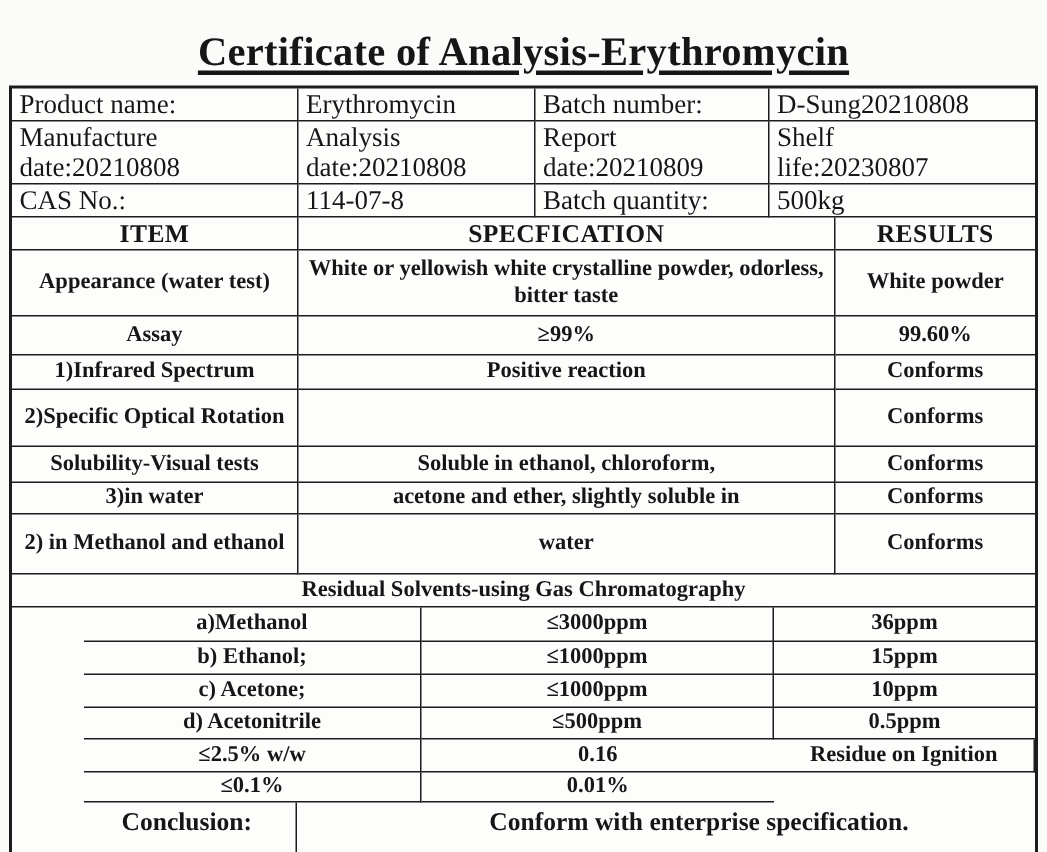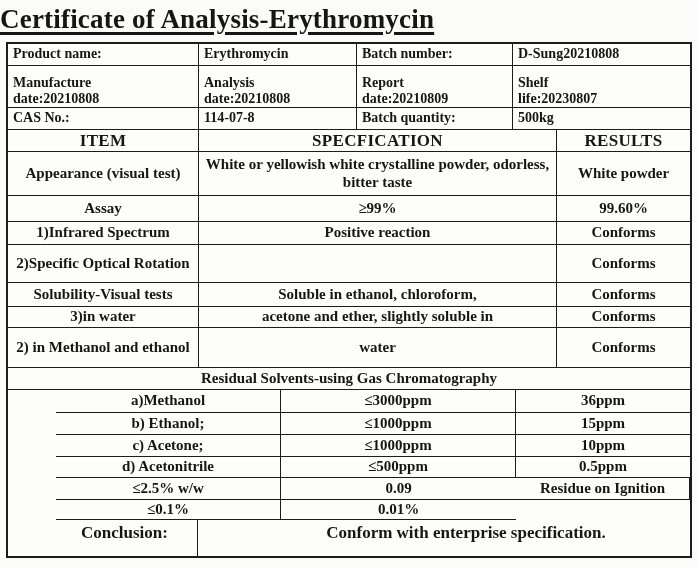--- a/index.html
+++ b/index.html
@@ -4,23 +4,24 @@
 <style>
   html,body{margin:0;padding:0;}
   body{
     width:698px;height:568px;
     background:#fbfbfa;
     color:#161616;
     font-family:"Liberation Serif", serif;
     overflow:hidden;
   }
   .title{
+    text-align:center;
     font-weight:bold;
     font-size:27px;
-    margin:4px auto 0;
+    margin:19px auto 0;
     text-decoration:underline;
     text-decoration-thickness:2.5px;
     text-underline-offset:4px;
     letter-spacing:.2px;
   }
   .coa-table{
     width:682px;
     margin:7px auto 0;
     border:2px solid #1c1c1c;
     background:#fdfdfc;
@@ -41,25 +42,25 @@
     text-align:center;
     font-weight:bold;
     font-size:15px;
     line-height:1.15;
     padding:0 4px;
     overflow:hidden;
   }
   .c.last{border-right:none;}
   .c.nobb{border-bottom:none;}
   .c-info{
-    font-weight:bold;
+    font-weight:normal;
     justify-content:flex-start;
     text-align:left;
     padding:0 5px;
-    font-size:14px;
+    font-size:18px;
   }
   .c-info.two{
     flex-direction:column;
     align-items:flex-start;
     justify-content:flex-end;
   }
   .c-head{font-size:17px; letter-spacing:.3px;}
   .c-top{align-items:flex-start; padding-top:3px;}
   .c-concl{font-size:17px;padding-left:48px;}
 </style>
@@ -97,21 +98,21 @@
     <div class="c c-info">114-07-8</div>
     <div class="c c-info">Batch quantity:</div>
     <div class="c c-info last">500kg</div>
   </div>
 
   <div class="sec sec-spec">
     <div class="c c-head">ITEM</div>
     <div class="c c-head">SPECFICATION</div>
     <div class="c c-head last">RESULTS</div>
 
-    <div class="c">Appearance (visual test)</div>
+    <div class="c">Appearance (water test)</div>
     <div class="c">White or yellowish white crystalline powder, odorless, bitter taste</div>
     <div class="c last">White powder</div>
 
     <div class="c">Assay</div>
     <div class="c">≥99%</div>
     <div class="c last">99.60%</div>
 
     <div class="c">1)Infrared Spectrum</div>
     <div class="c">Positive reaction</div>
     <div class="c last">Conforms</div>
@@ -148,21 +149,21 @@
 
     <div class="c">c) Acetone;</div>
     <div class="c">≤1000ppm</div>
     <div class="c last">10ppm</div>
 
     <div class="c">d) Acetonitrile</div>
     <div class="c">≤500ppm</div>
     <div class="c last">0.5ppm</div>
 
     <div class="c">≤2.5% w/w</div>
-    <div class="c last">0.09</div>
+    <div class="c last">0.16</div>
 
     <div class="c">Residue on Ignition</div>
     <div class="c">≤0.1%</div>
     <div class="c last">0.01%</div>
   </div>
 
   <div class="sec sec-concl">
     <div class="c c-concl c-top nobb">Conclusion:</div>
     <div class="c c-concl c-top nobb last">Conform with enterprise specification.</div>
   </div>

